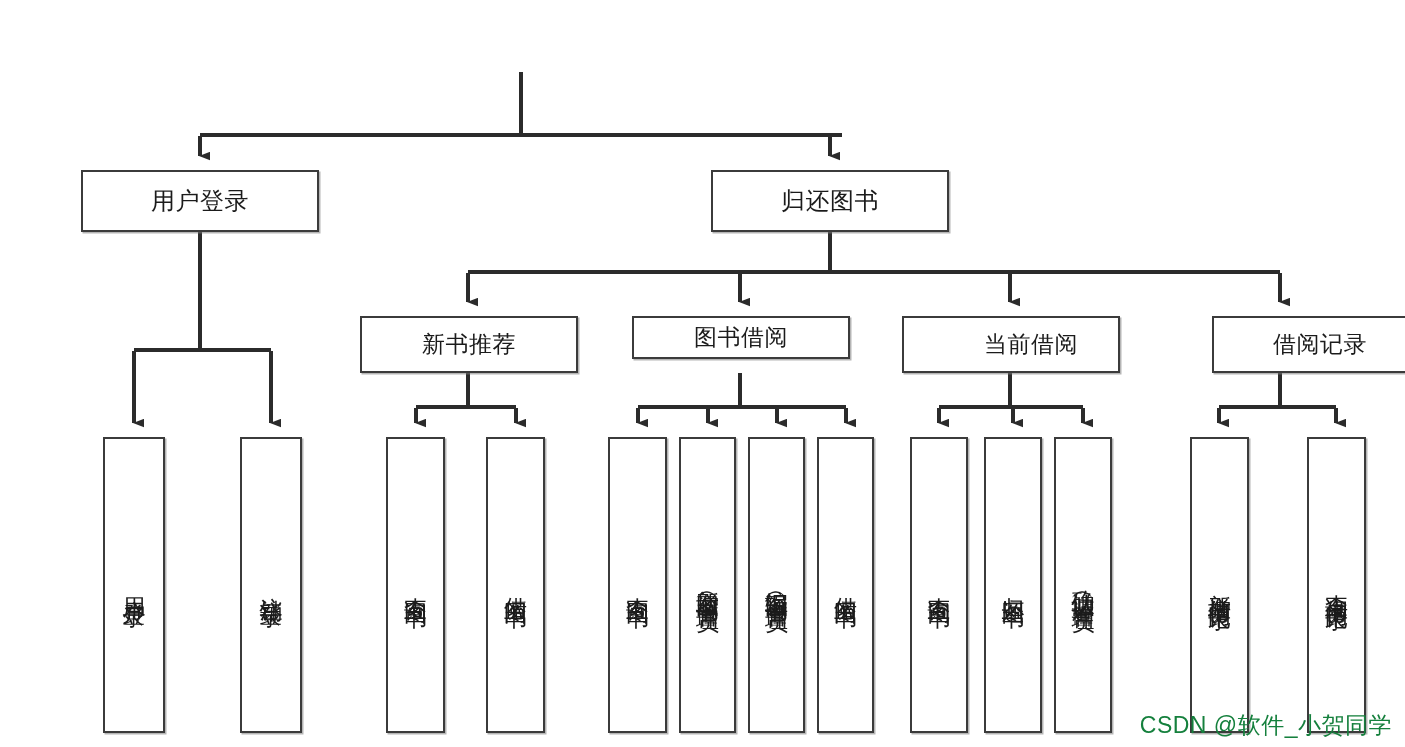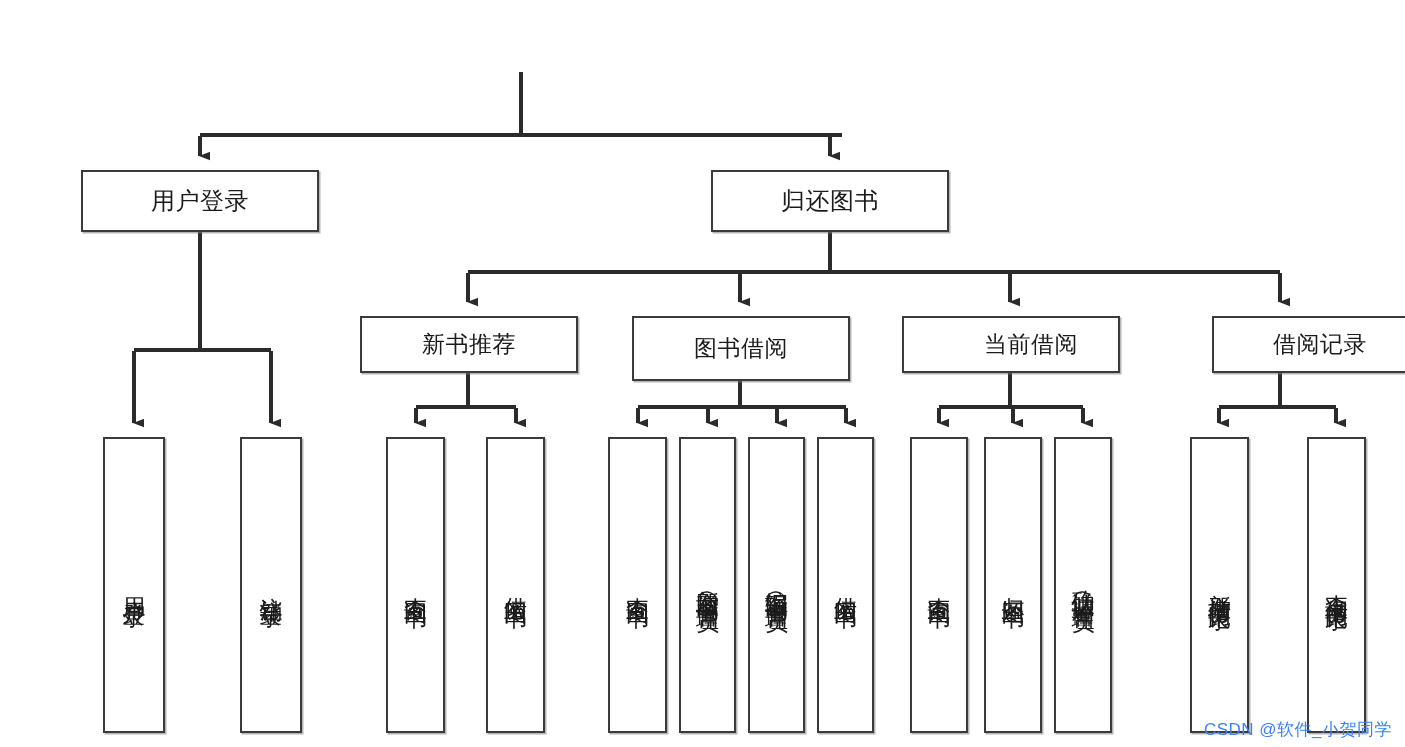--- a/index.html
+++ b/index.html
@@ -51,22 +51,22 @@
     writing-mode: vertical-rl;
     text-orientation: upright;
     letter-spacing: 3px;
     line-height: 1.0;
     max-height: 100%;
   }
   #watermark {
     position: absolute;
     right: 13px;
     bottom: 6px;
-    font-size: 17px;
-    color: #3b82f6;
+    font-size: 23px;
+    color: #15803d;
     letter-spacing: 0.5px;
     white-space: nowrap;
     pointer-events: none;
   }
 </style>
 </head>
 <body>
 
 <div id="diagram-root">
 
@@ -139,21 +139,21 @@
   <div class="node-box level-2" style="left:81px; top:170px; width:238px; height:62px;">
     <span class="node-label">用户登录</span>
   </div>
   <div class="node-box level-2" style="left:711px; top:170px; width:238px; height:62px;">
     <span class="node-label">归还图书</span>
   </div>
 
   <div class="node-box level-3" style="left:360px; top:316px; width:218px; height:57px;">
     <span class="node-label">新书推荐</span>
   </div>
-  <div class="node-box level-3" style="left:632px; top:316px; width:218px; height:65px;">
+  <div class="node-box level-3" style="left:632px; top:316px; width:218px; height:43px;">
     <span class="node-label">图书借阅</span>
   </div>
   <div class="node-box level-3" style="left:902px; top:316px; width:218px; height:57px;padding-left:40px;">
     <span class="node-label">当前借阅</span>
   </div>
   <div class="node-box level-3" style="left:1172px; top:316px; width:216px; height:57px;margin-left:40px;">
     <span class="node-label">借阅记录</span>
   </div>
 
   <div class="node-box leaf" style="left:103px; top:437px; width:62px; height:296px;">

